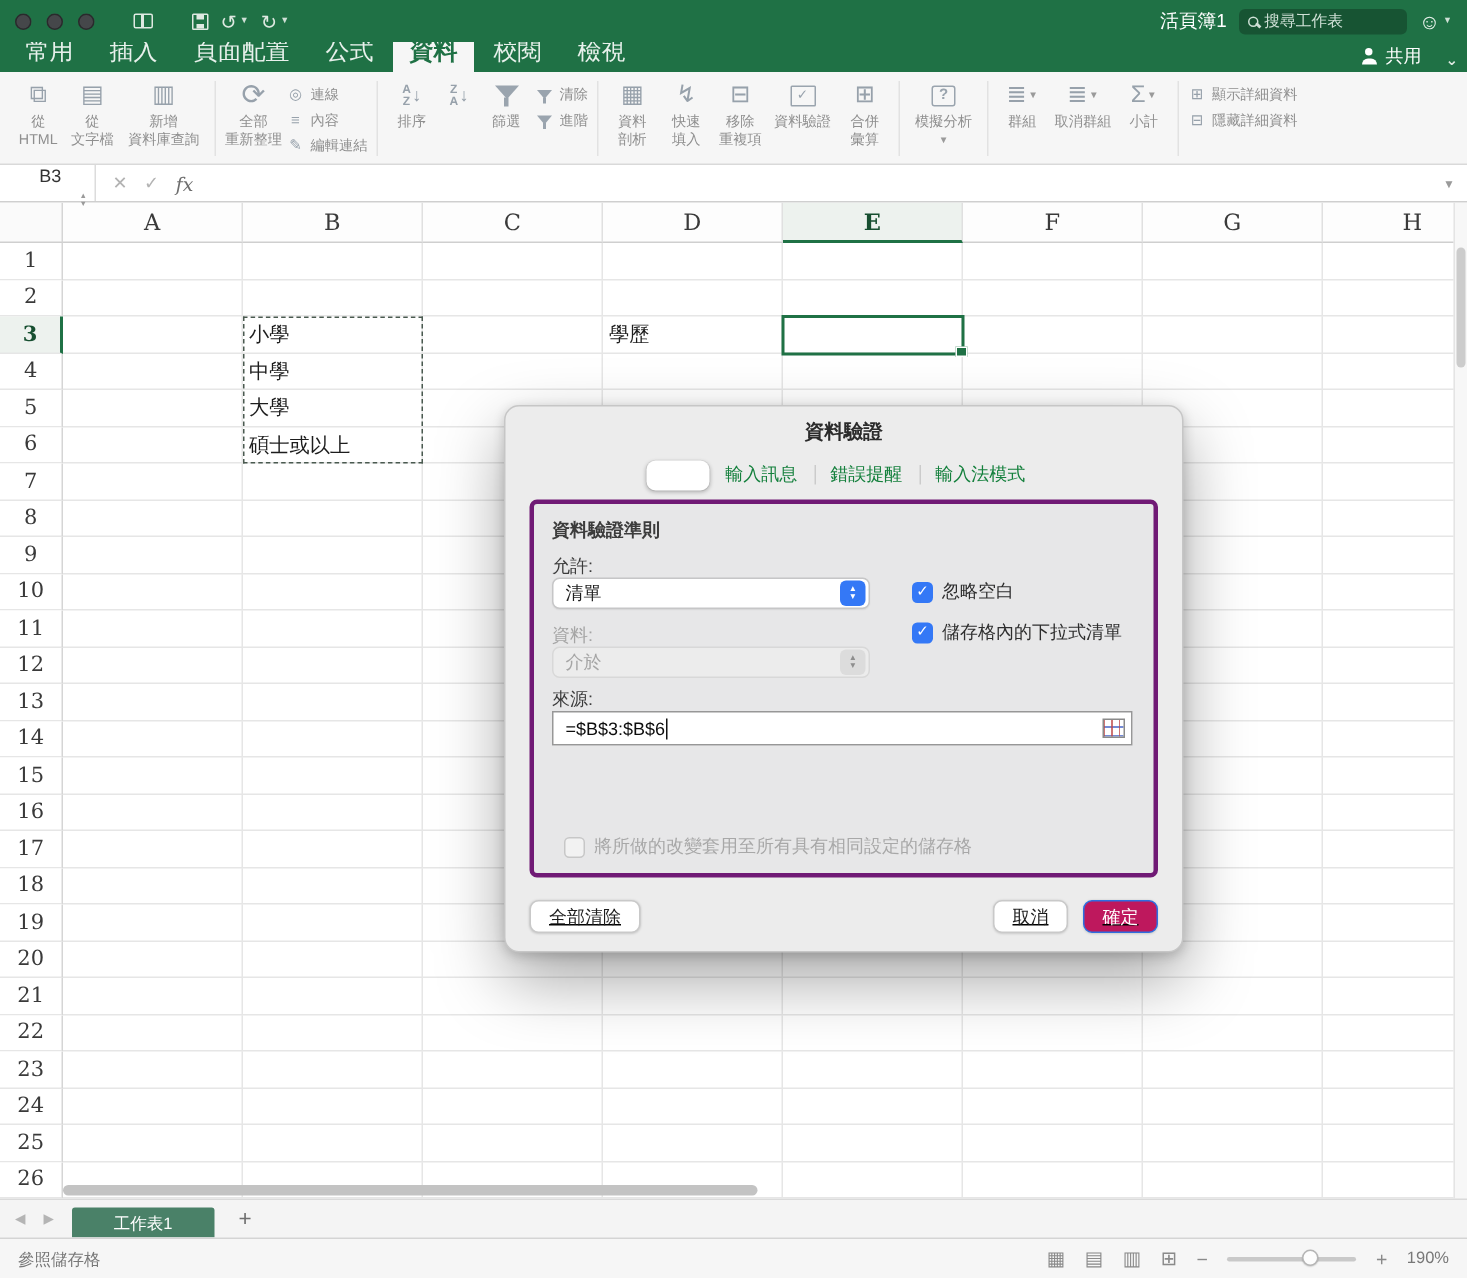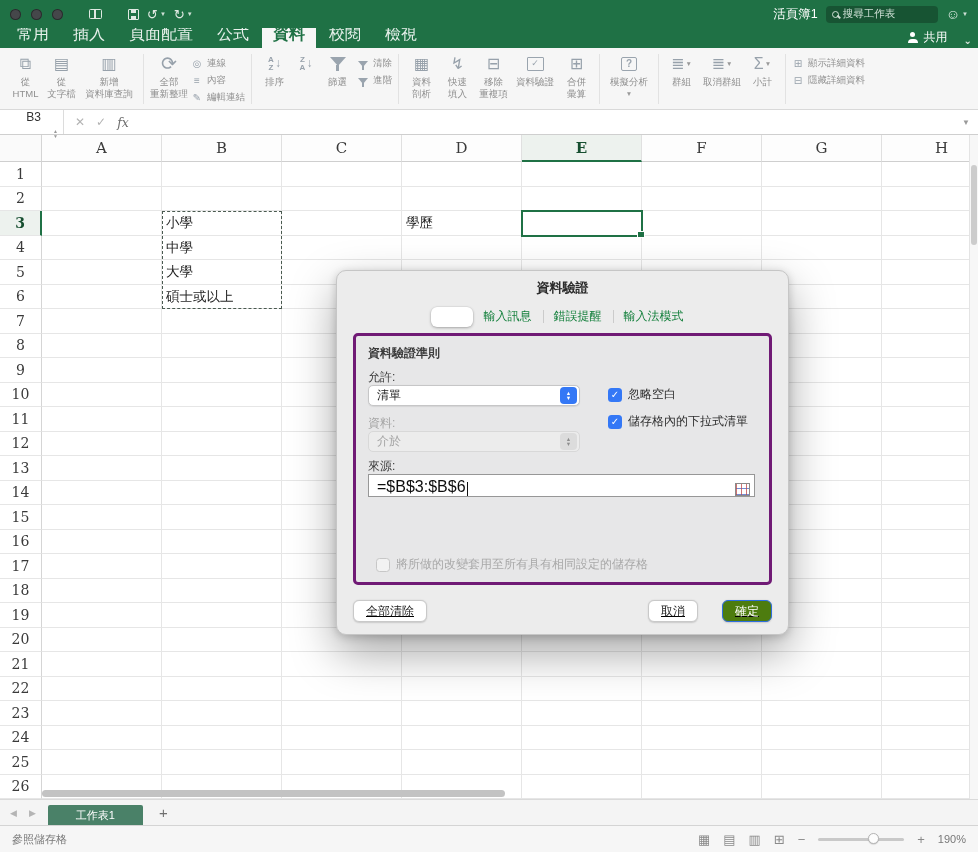--- a/index.html
+++ b/index.html
@@ -142,29 +142,29 @@
   .sp span { font-size:5.5px; line-height:5px; }
   .sp.gray { background:#dcdcdc; color:#8e8e8e; }
   .cbrow { position:absolute; display:flex; align-items:center; gap:6px; font-size:12px; color:#2e2e2e; white-space:nowrap; }
   .cb { width:14px; height:14px; border-radius:3.5px; background:#3478f6; color:#fff; flex:none;
     display:flex; align-items:center; justify-content:center; }
   .cb::after { content:"✓"; font-size:10px; font-weight:bold; }
   .cb.un { background:#f2f2f2; border:1px solid #c7c7c7; }
   .cb.un::after { content:""; }
   .cbrow.dis { color:#a8a8a8; }
   .srcfield { position:absolute; left:12px; top:138px; width:387px; height:23px; background:#fff;
-    border:1px solid #979797; display:flex; align-items:flex-end; padding:0 4px 0 8px; font-size:16px; color:#0d0d0d; }
+    border:1px solid #979797; display:flex; align-items:center; padding:0 4px 0 8px; font-size:12px; color:#0d0d0d; }
   .tcursor { width:1px; height:14px; background:#111; margin-left:1px; }
   .rangeicon { margin-left:auto; width:15px; height:13px; border:1px solid #8a8a8a; flex:none; background-color:#fff;
     background-image:repeating-linear-gradient(90deg, rgba(190,70,70,.75) 0 1px, transparent 1px 5px),
                      repeating-linear-gradient(0deg, rgba(70,100,200,.75) 0 1px, transparent 1px 6px); }
   .dbtns { position:absolute; left:16px; right:16px; bottom:12px; display:flex; align-items:center;text-decoration:underline; }
   .btn { height:22px; padding:0 12px; border-radius:6px; background:#fff; border:1px solid #c9c9c9;
     font-size:12px; color:#1d1d1d; display:flex; align-items:center; box-shadow:0 .5px 1.5px rgba(0,0,0,.15); white-space:nowrap; }
-  .btn.primary { background:#4d7c0f; border-color:#2e6de0; color:#fff; margin-left:24px; }
+  .btn.primary { background:#be185d; border-color:#2e6de0; color:#fff; margin-left:10px; }
   .dspacer { flex:1; }
 </style>
 </head>
 <body>
 
 <div class="titlebar">
   <span class="tl"></span>
   <span class="tl"></span>
   <span class="tl"></span>
   <span class="tgap"></span>

